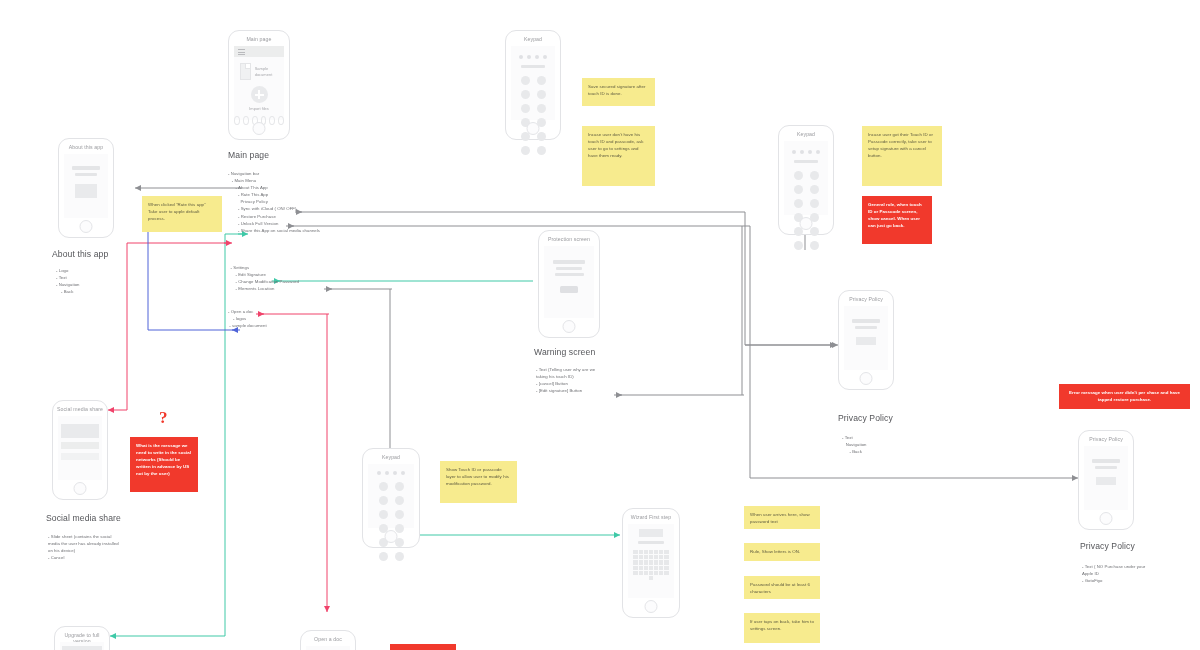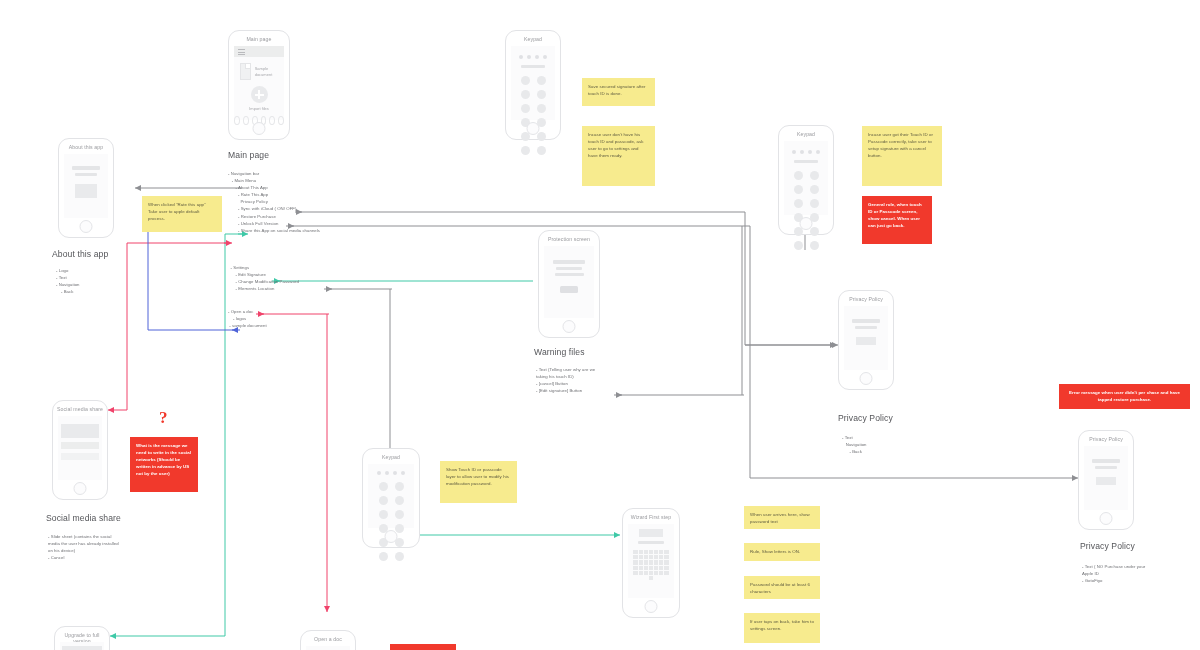--- a/index.html
+++ b/index.html
@@ -336,21 +336,21 @@
     </div>
   </div>
 
   <div class="phone" style="left:300px;top:630px;width:56px;height:100px;">
     <div class="ptitle">Open a doc</div>
     <div class="screen"></div>
   </div>
 
   <div class="caption" style="left:228px;top:150px;">Main page</div>
   <div class="caption" style="left:52px;top:249px;">About this app</div>
-  <div class="caption" style="left:534px;top:347px;">Warning files</div>
+  <div class="caption" style="left:534px;top:347px;">Warning screen</div>
   <div class="caption" style="left:46px;top:513px;">Social media share</div>
   <div class="caption" style="left:838px;top:413px;">Privacy Policy</div>
   <div class="caption" style="left:1080px;top:541px;">Privacy Policy</div>
 
   <div class="menu" style="left:228px;top:170px;">- Navigation bar
    - Main Menu
       - About This App
         - Rate This App
           Privacy Policy
         - Sync with iCloud ( ON/ OFF)

